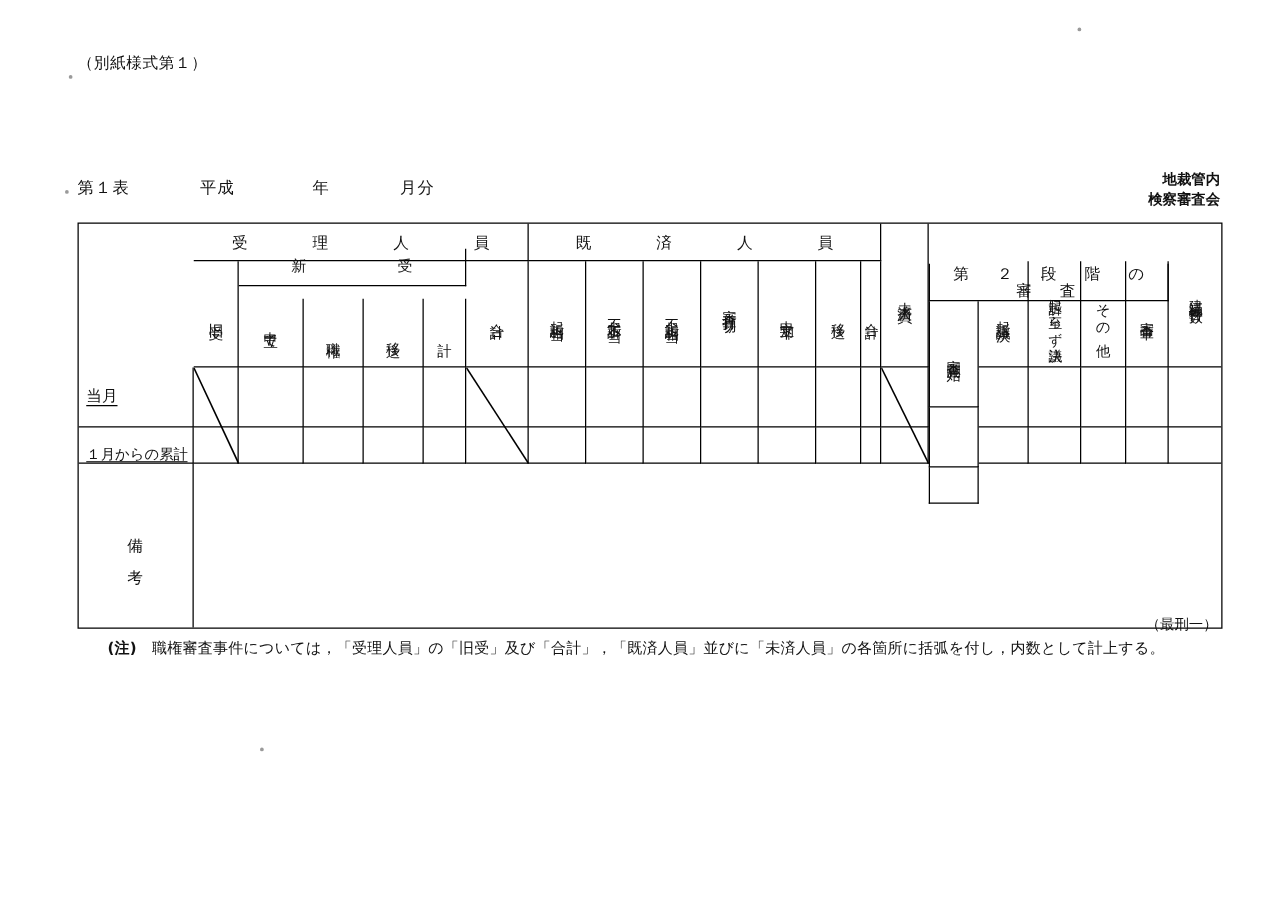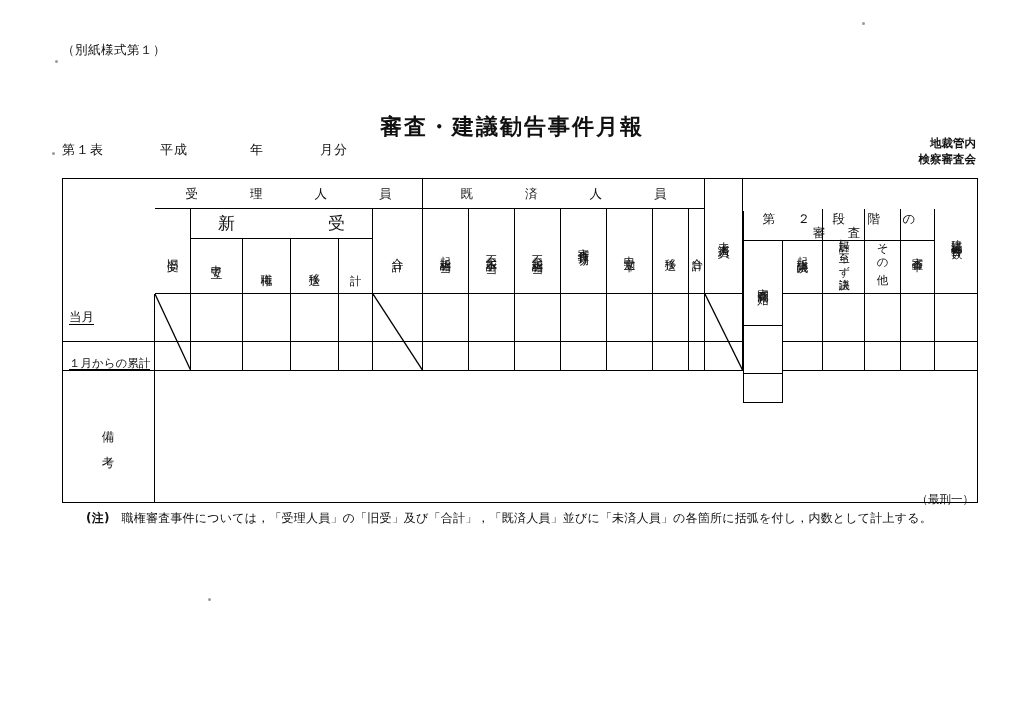--- a/index.html
+++ b/index.html
@@ -146,21 +146,20 @@
 
 <div class="page">
 
   <div class="speck" style="left:208px; top:598px;"></div>
   <div class="speck" style="left:55px; top:60px;"></div>
   <div class="speck" style="left:52px; top:152px;"></div>
   <div class="speck" style="left:862px; top:22px;"></div>
 
   <div class="form-note">（別紙様式第１）</div>
 
-  <div class="doc-title">審査・建議勧告事件月報</div>
 
   <div class="table-no">第１表</div>
 
   <div class="era-line">
     <span class="era-heisei">平成</span><span class="era-year">年</span><span class="era-month">月分</span>
   </div>
 
   <div class="org-right">
     <div>地裁管内</div>
     <div>検察審査会</div>
@@ -174,21 +173,21 @@
     <div class="cell spaced" style="left:92px; top:0; width:268px; height:30px; font-size:12.5px;">受　　理　　人　　員</div>
 
     <div class="cell vert thick-r" style="left:642px; top:0; width:38px; height:115px; font-size:12px;">未済人員</div>
 
     <div class="cell spaced-sm thick-l" style="left:680px; top:0; width:192px; height:30px; font-size:12.5px;">第　２　段　階　の　審　査</div>
 
     <div class="cell vert nb-r" style="left:872px; top:0; width:42px; height:115px; font-size:11px;">建議勧告件数</div>
 
     <div class="cell vert" style="left:92px; top:30px; width:36px; height:85px; font-size:12px;">旧受</div>
 
-    <div class="cell spaced-sm" style="left:128px; top:30px; width:182px; height:30px; font-size:17px;">新　　　　受</div>
+    <div class="cell spaced-sm" style="left:128px; top:20px; width:182px; height:30px; font-size:12px;">新　　　　受</div>
 
     <div class="cell vert" style="left:128px; top:60px; width:52px; height:55px; font-size:11.5px;">申立て</div>
     <div class="cell vert" style="left:180px; top:60px; width:48px; height:55px; font-size:11.5px;">職権</div>
     <div class="cell vert" style="left:228px; top:60px; width:48px; height:55px; font-size:11.5px;">移送</div>
     <div class="cell vert" style="left:276px; top:60px; width:34px; height:55px; font-size:11.5px;">計</div>
 
     <div class="cell vert" style="left:310px; top:30px; width:50px; height:85px; font-size:11.5px;">合計</div>
 
     <div class="cell vert" style="left:360px; top:30px; width:46px; height:85px; font-size:11.5px;">起訴相当</div>
     <div class="cell vert" style="left:406px; top:30px; width:46px; height:85px; font-size:11.5px;">不起訴不当</div>

